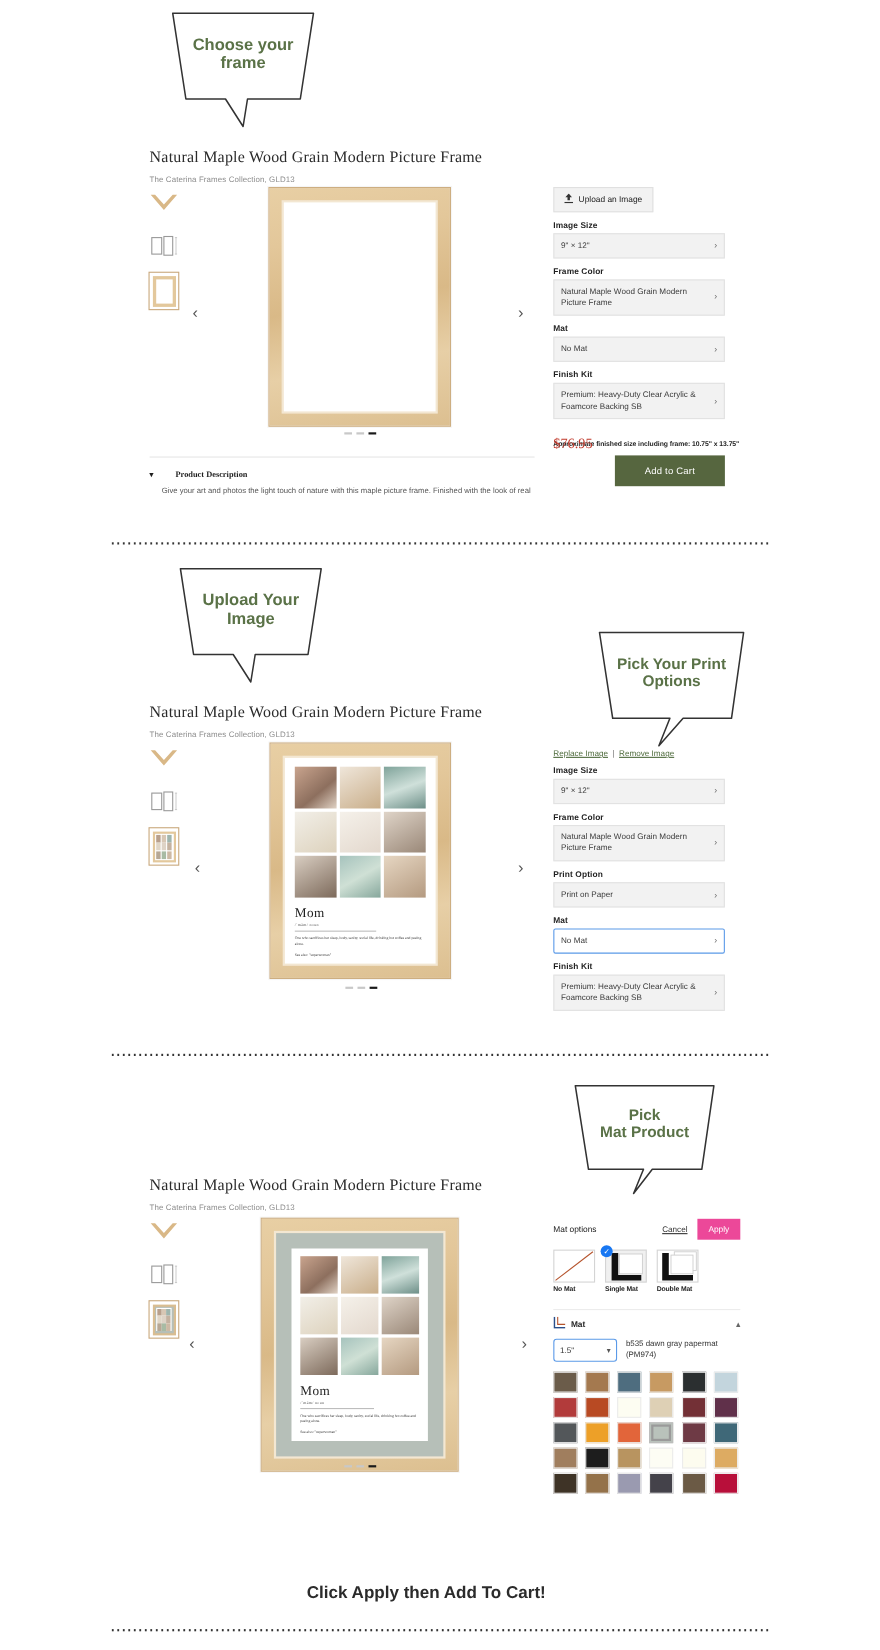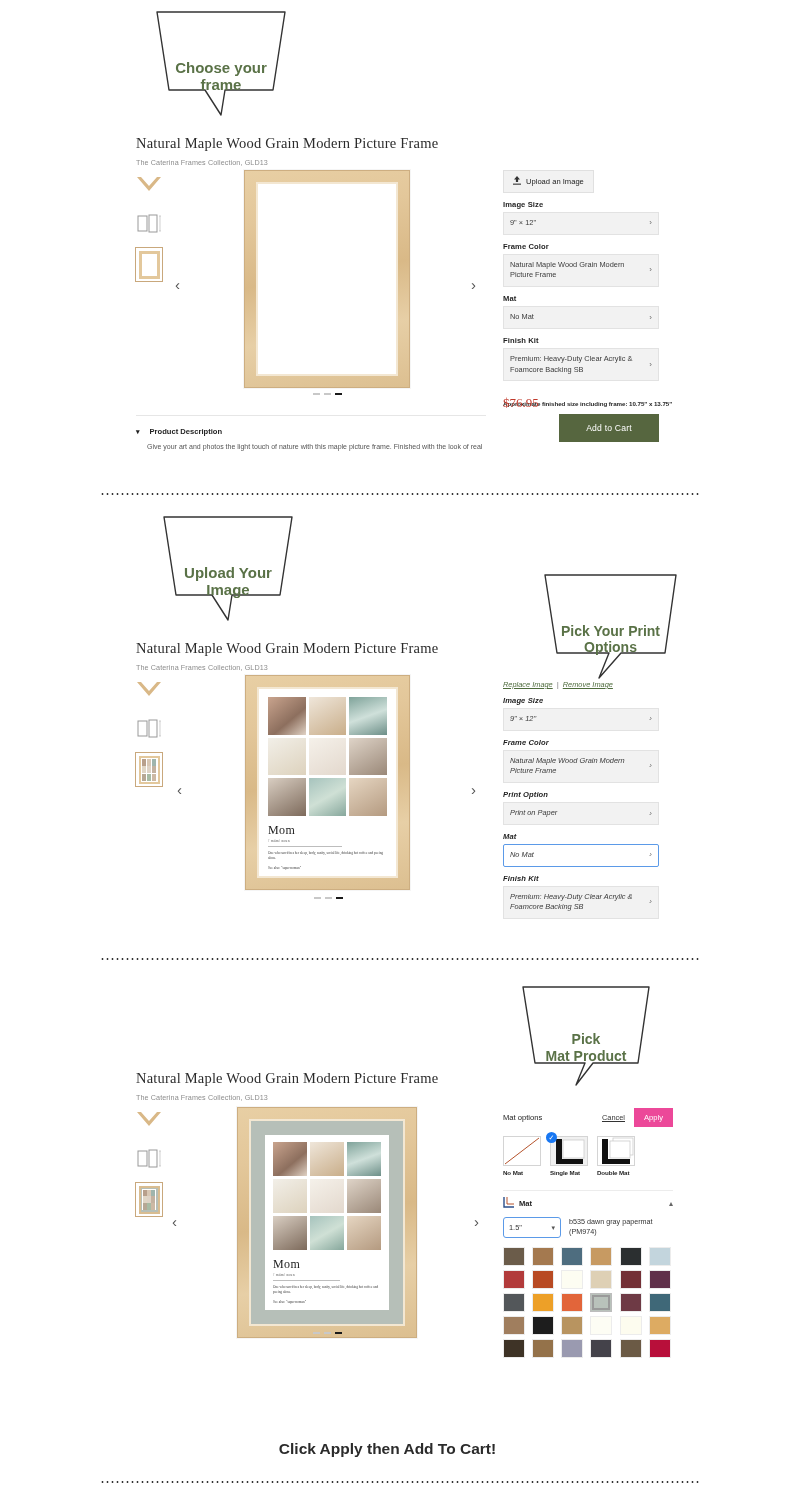--- a/index.html
+++ b/index.html
@@ -12,21 +12,21 @@
     position: relative;
     overflow: hidden;
   }
   .page { position: relative; width: 800px; height: 1500px; }
 
   
   .bubble { position: absolute; }
   .bubble svg { display:block; overflow: visible; }
   .bubble .btext {
     position: absolute; inset: 0;
-    display: flex; align-items: center; justify-content: center;
+    display: flex; align-items: flex-start; justify-content: center;
     color: #5a7247;
     font-weight: bold;
     text-align: center;
     line-height: 1.15;
     pointer-events: none;
   }
 
   
   .section { position: absolute; left:0; width: 800px; }
 
@@ -106,21 +106,21 @@
 
   .fin-note { font-size:6.2px; color:#1f1f1f; font-weight:bold; letter-spacing:-.05px;}
   .price { color:#c0392b; font-size:13px; font-family:"Liberation Serif", serif; }
   .atc {
     background:#56663f; color:#fff; border:none;
     font-size:8.6px; padding:9px 0; width:100px; text-align:center; letter-spacing:.2px;
   }
 
   
   .pd-rule { height:1px; background:#e6e6e6; }
-  .pd-head { font-size:7.6px; font-weight:bold; color:#1f1f1f; display:flex; gap:10px; align-items:flex-end;}
+  .pd-head { font-size:7.6px; font-weight:bold; color:#1f1f1f; display:flex; gap:20px; align-items:flex-end;font-family:Liberation Serif, serif;}
   .pd-body { font-size:7px; color:#555; line-height:1.75; }
 
   
   .mat-head { font-size:7.6px; color:#222; }
   .cancel { font-size:7.4px; color:#333; text-decoration:underline; }
   .apply { background:#ec4899; color:#fff; font-size:7.6px; padding:5px 10px; border:none; }
 
   .mtile { width:38px; }
   .mtile .box { width:38px; height:30px; border:1px solid #d4d4d4; background:#fff; position:relative; }
   .mtile .cap { font-size:6.2px; font-weight:bold; color:#1f1f1f; margin-top:3px; letter-spacing:-.1px;}
@@ -349,21 +349,21 @@
         </div>
       </div>
     </div>
 
     <div class="dots" style="left:314px; top:897px;">
       <i></i>
       <i></i>
       <i class="on"></i>
     </div>
 
-    <div class="panel" style="left:503px; top:680px;font-style:italic;">
+    <div class="panel" style="left:503px; top:680px;">
       <div class="links">
         <a href="#">Replace Image</a>
         <span>|</span>
         <a href="#">Remove Image</a>
       </div>
 
       <div>
         <div class="opt-label">Image Size</div>
         <div class="opt-box">
           <span>9" × 12"</span>

